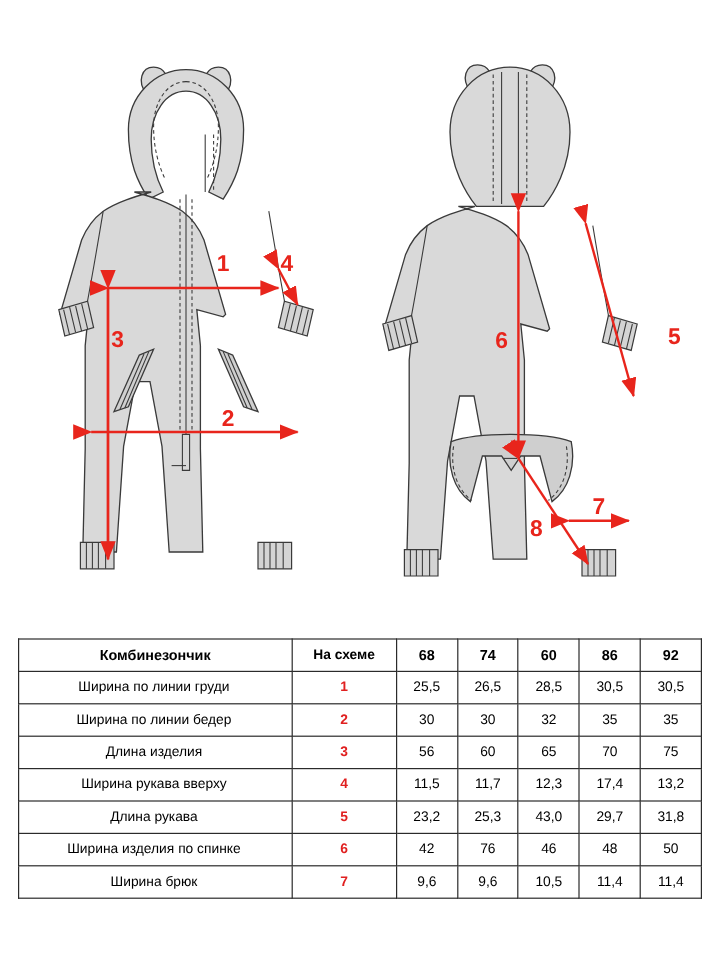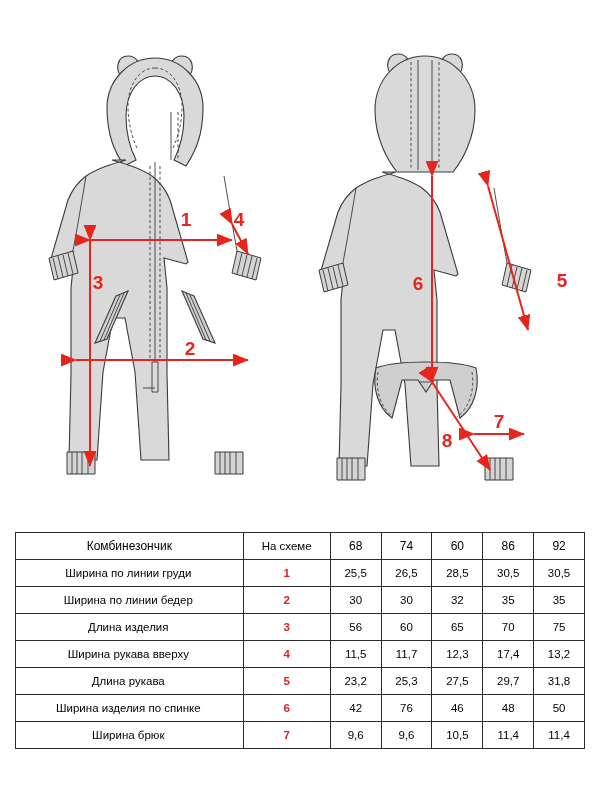--- a/index.html
+++ b/index.html
@@ -33,21 +33,21 @@
   }
   table.size-table td, table.size-table th {
     border: 1px solid #2b2b2b;
     height: 27px;
     text-align: center;
     vertical-align: middle;
     font-weight: normal;
     padding: 0 2px;
   }
   table.size-table thead th {
-    font-weight: normal;
+    font-weight: bold;
     font-size: 12px;
   }
   table.size-table thead th.col-name { width: 188px; }
   table.size-table thead th.col-scheme { width: 72px; font-size: 11.5px; text-align: center; }
   table.size-table thead th.col-size { width: 42px; }
   table.size-table td.row-label {
     text-align: center;
     font-size: 11.5px;
     padding-right: 4px;
   }
@@ -275,21 +275,21 @@
           <td>11,7</td>
           <td>12,3</td>
           <td>17,4</td>
           <td>13,2</td>
         </tr>
         <tr>
           <td class="row-label">Длина рукава</td>
           <td class="scheme-num">5</td>
           <td>23,2</td>
           <td>25,3</td>
-          <td>27,5</td>
+          <td>43,0</td>
           <td>29,7</td>
           <td>31,8</td>
         </tr>
         <tr>
           <td class="row-label">Ширина изделия по спинке</td>
           <td class="scheme-num">6</td>
           <td>42</td>
           <td>76</td>
           <td>46</td>
           <td>48</td>

